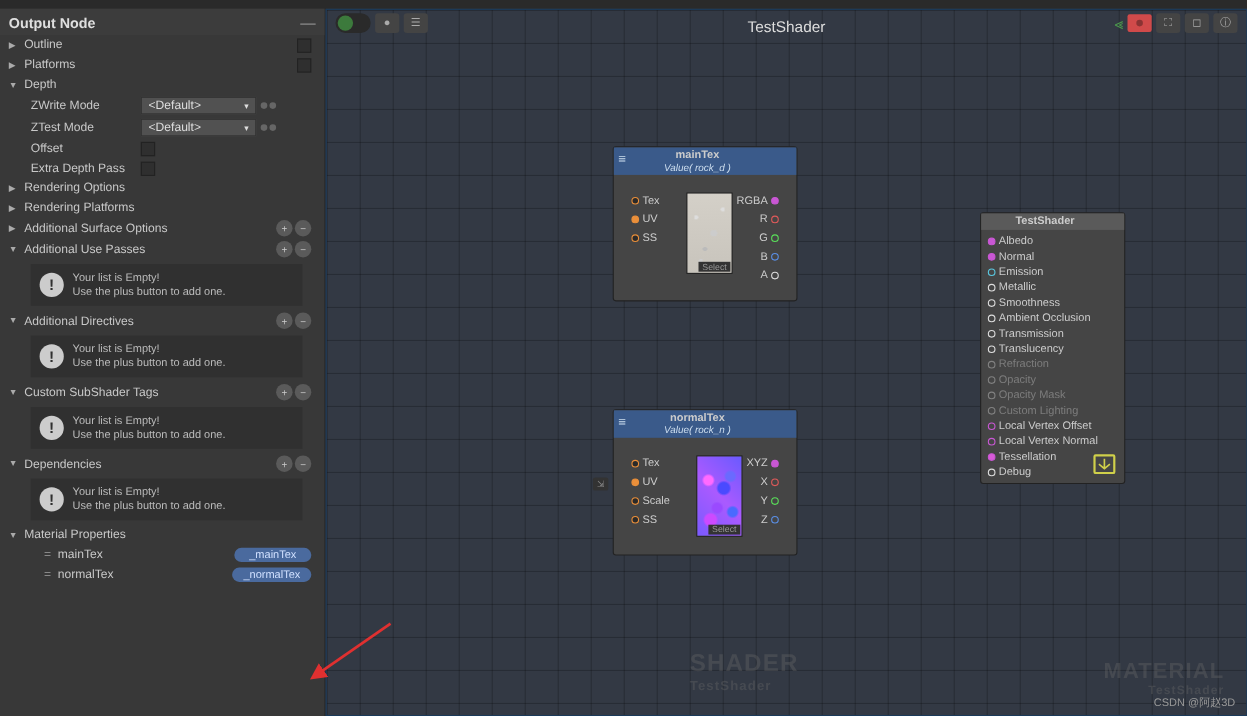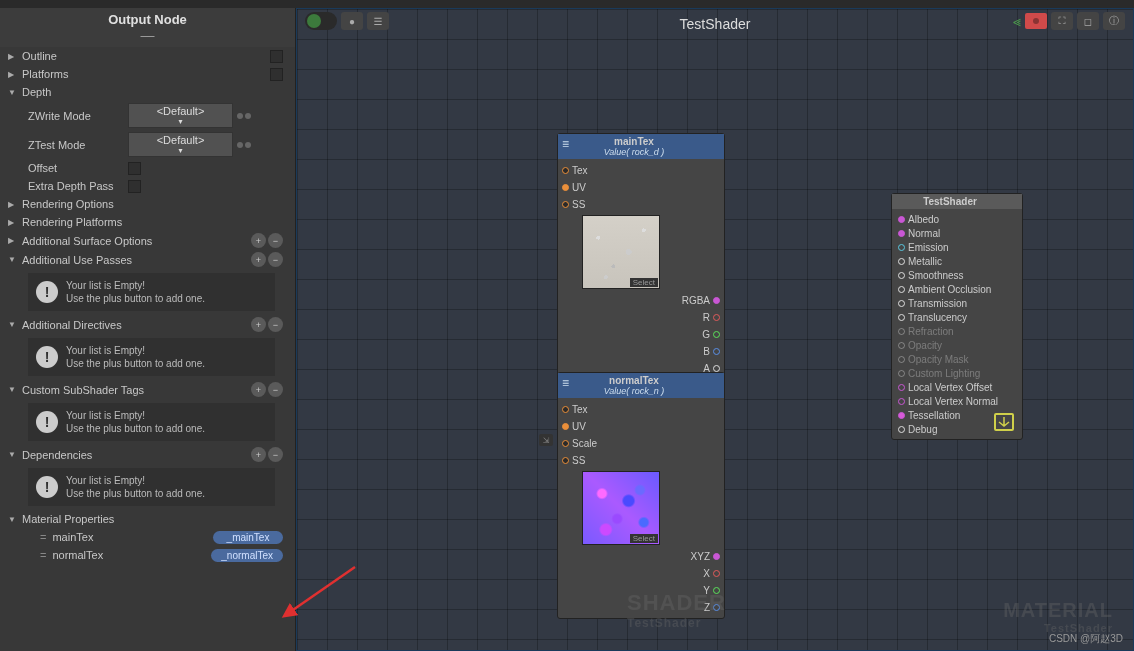--- a/index.html
+++ b/index.html
@@ -21,21 +21,20 @@
   width: 296px;
   background: #383838;
   border-right: 1px solid #222;
   display: flex; flex-direction: column;
   position: relative;
 }
 .sidebar-header {
   display: flex; align-items: center; justify-content: space-between;
   padding: 4px 8px;
   background: #3c3c3c;
-  flex-direction: column;
 }
 .sidebar-title { font-weight: bold; font-size: 13px; color: #e0e0e0; }
 .min-icon { font-size: 14px; color: #999; cursor: pointer; }
 .scroll { overflow-y: auto; flex: 1; padding-right: 4px; position: relative; }
 .scroll::-webkit-scrollbar { width: 12px; }
 .scroll::-webkit-scrollbar-track { background: #323232; }
 .scroll::-webkit-scrollbar-thumb { background: #5a5a5a; border-radius: 6px; }
 
 .row {
   display: flex; align-items: center;
@@ -51,21 +50,20 @@
 .indent2 { padding-left: 40px; }
 .checkbox {
   width: 13px; height: 13px; background: #2f2f2f;
   border: 1px solid #222; margin-right: 10px;
 }
 .dropdown {
   background: #515151; border: 1px solid #333;
   padding: 1px 6px; min-width: 105px; color: #ddd;
   display: flex; justify-content: space-between; align-items: center;
   font-size: 11px;
-  flex-direction: column;
 }
 .dropdown .arr { font-size: 8px; }
 .dot-row { display: flex; gap: 2px; margin-left: 4px; }
 .dot { width: 6px; height: 6px; border-radius: 50%; background: #666; }
 .pm-btns { display: flex; gap: 2px; margin-left: auto; }
 .pm-btn {
   width: 15px; height: 15px; border-radius: 50%;
   background: #5a5a5a; color: #ccc; font-size: 9px;
   display: flex; align-items: center; justify-content: center;
   cursor: pointer;
@@ -142,21 +140,21 @@
   background: #3a5a8a;
   padding: 2px 20px 2px 6px;
   text-align: center;
   position: relative;
 }
 .node-title { font-weight: bold; font-size: 10px; }
 .node-sub { font-size: 9px; font-style: italic; color: #cde; }
 .node-menu {
   position: absolute; left: 4px; top: 3px; color: #cde; font-size: 12px;
 }
-.node-body { display: flex; padding: 4px; gap: 4px; flex-direction: column; }
+.node-body { display: flex; padding: 16px; gap: 4px; }
 .node-col { display: flex; flex-direction: column; gap: 3px; }
 .port-row { display: flex; align-items: center; gap: 3px; font-size: 10px; min-height: 14px; }
 .port-row.right { justify-content: flex-end; }
 .port {
   width: 7px; height: 7px; border-radius: 50%; border: 1px solid #888;
 }
 .port.filled { background: #888; }
 .port.orange { border-color: #ea8f3a; background: #2a2a2a; }
 .port.orange.filled { background: #ea8f3a; }
 .port.purple { border-color: #c957d4; }

